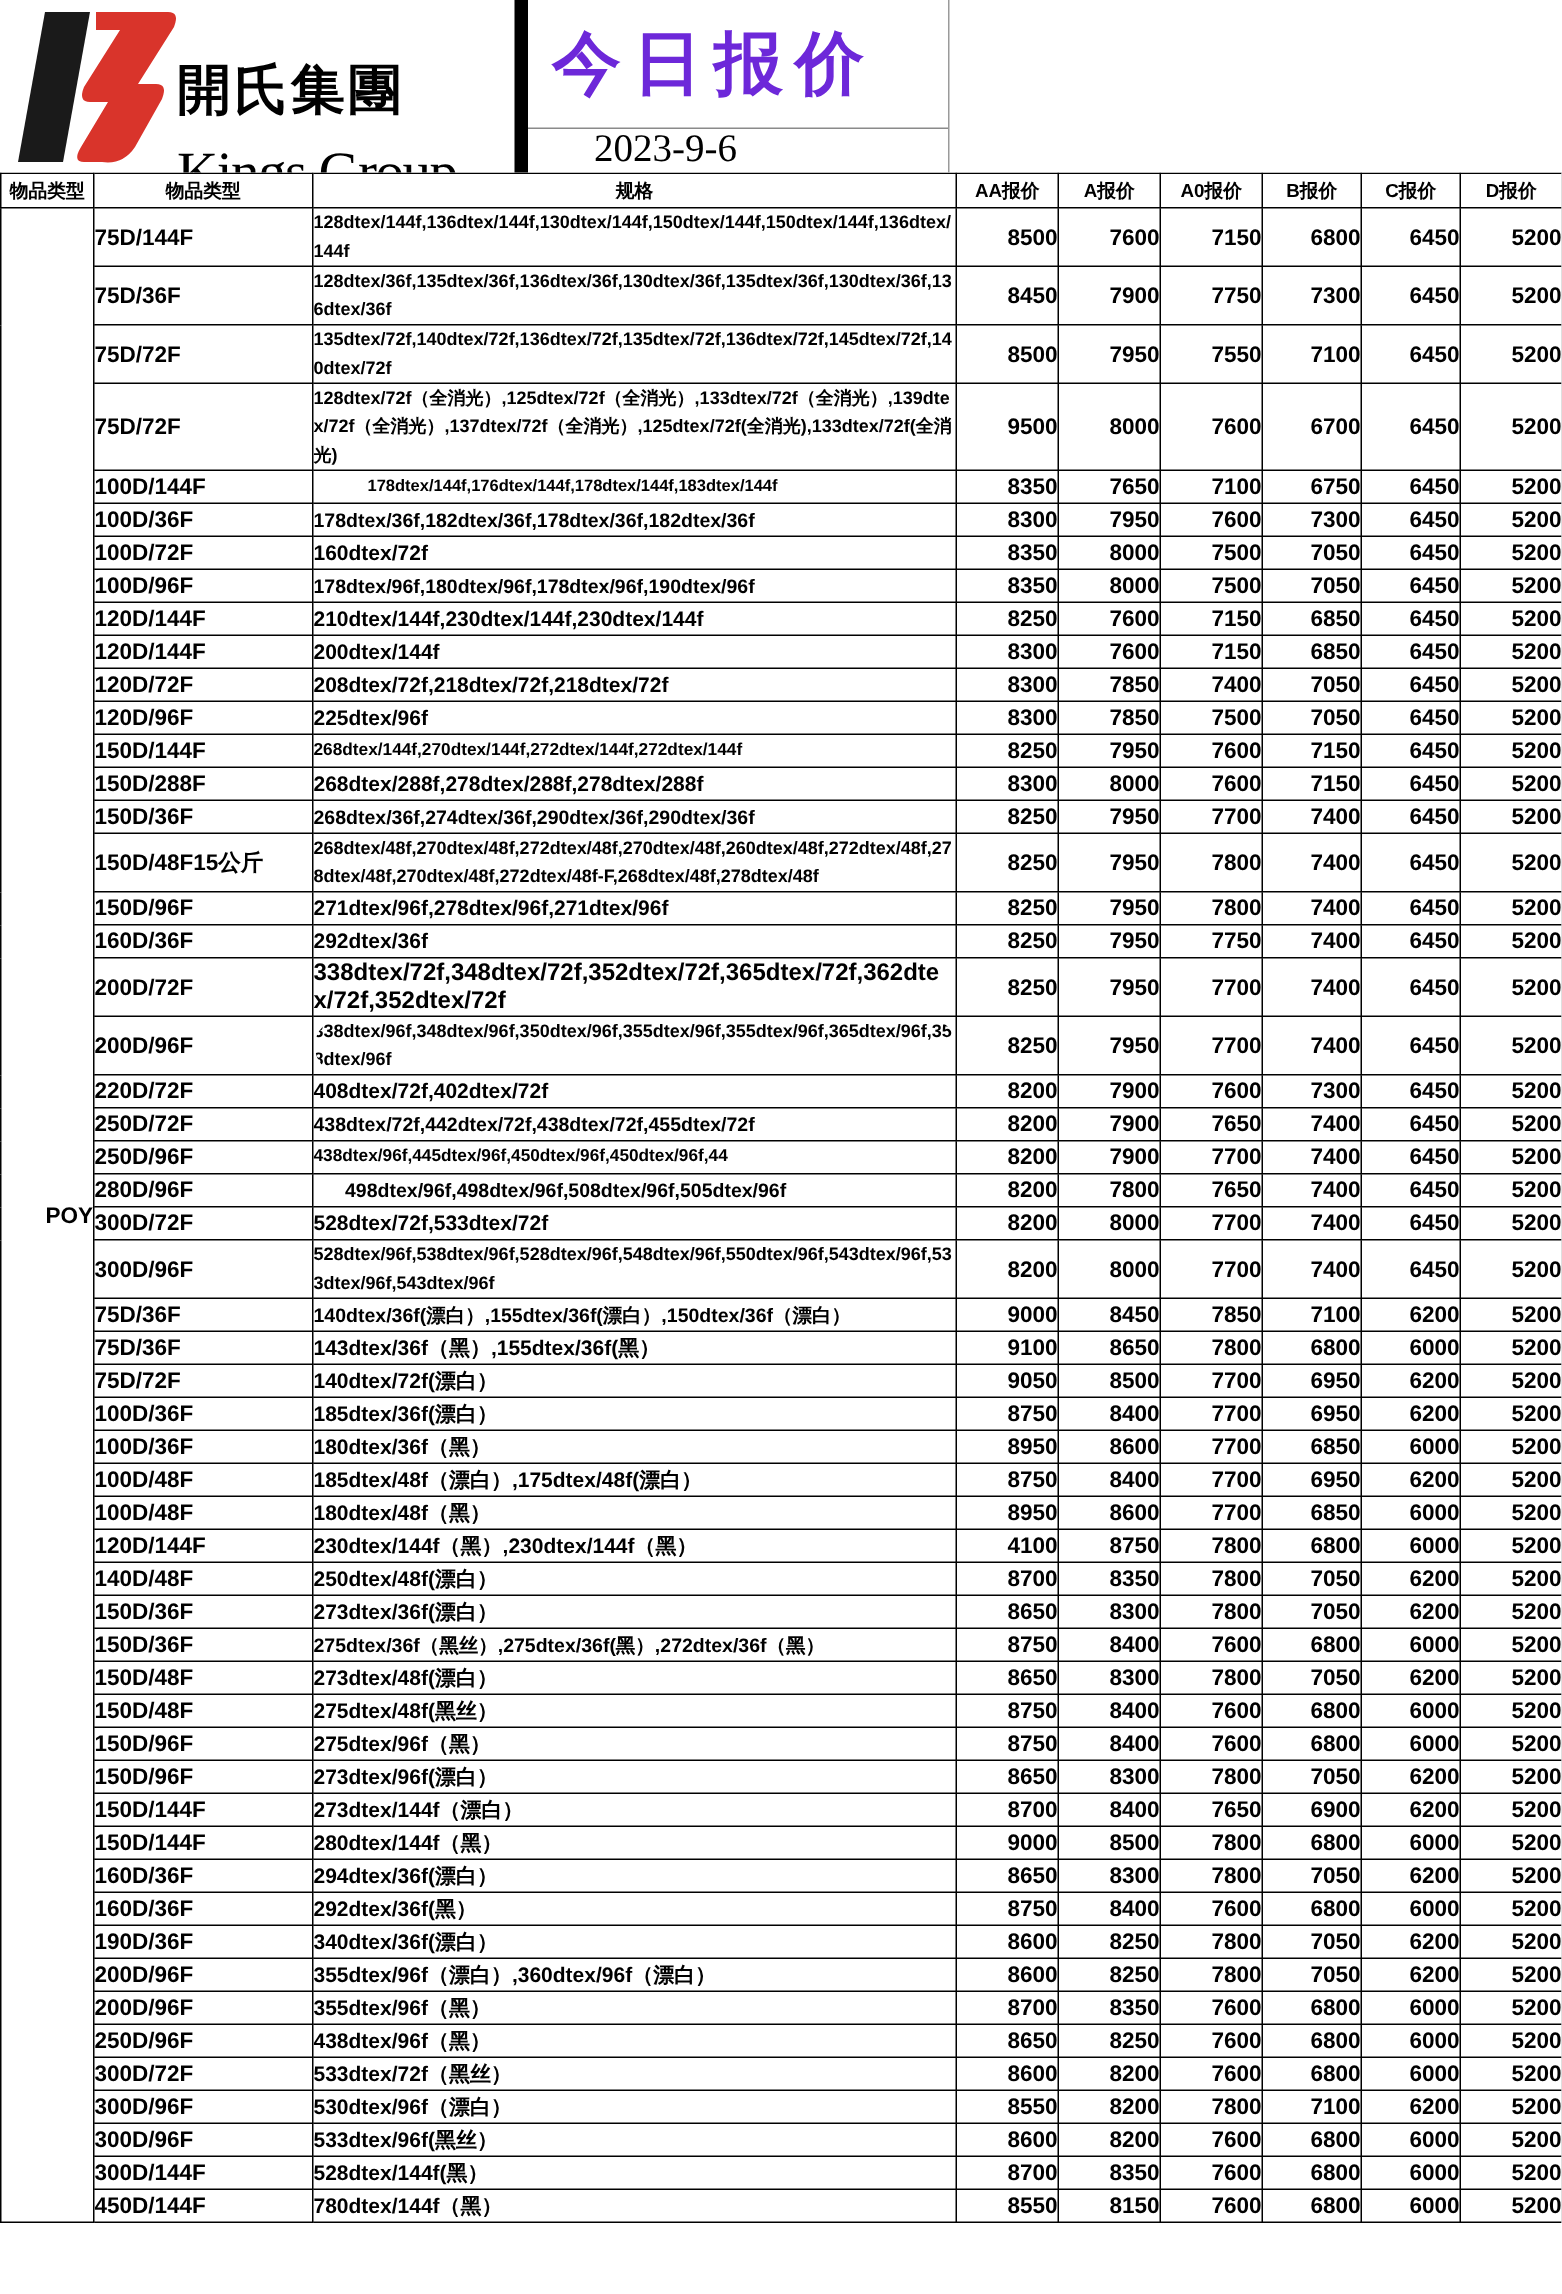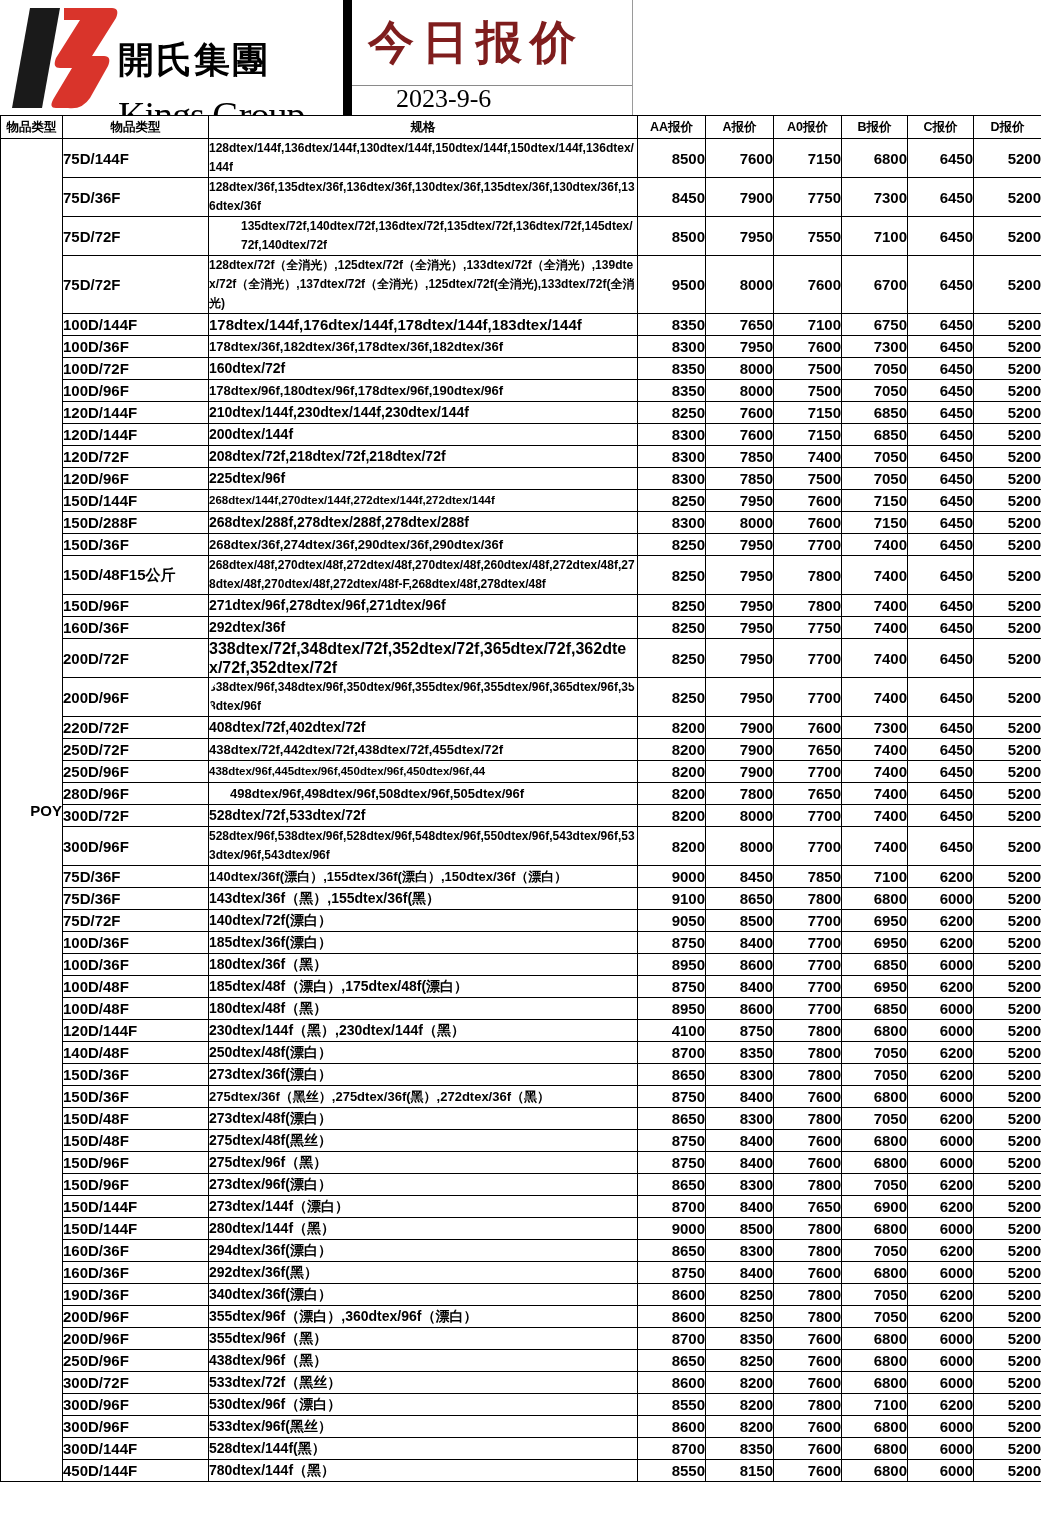--- a/index.html
+++ b/index.html
@@ -17,21 +17,21 @@
     font-family:"Liberation Serif","DejaVu Serif",serif;font-weight:bold;
     font-size:36px;line-height:62px;letter-spacing:2px;white-space:nowrap;margin-top:29px;
   }
   .logo-en{
     font-family:"Liberation Serif","DejaVu Serif",serif;
     font-size:38px;line-height:44px;letter-spacing:-1px;white-space:nowrap;margin-top:2px;
   }
   .hdr-bar{position:absolute;left:343px;top:0;width:9px;height:115px;background:#000;}
   .title-area{position:absolute;left:352px;top:0;width:280px;height:85px;border-bottom:1px solid #8a8a8a;}
   .title-red{
-    position:absolute;left:16px;top:6px;color:#7f1d1d;font-weight:bold;
+    position:absolute;left:16px;top:6px;color:#6d28d9;font-weight:bold;
     font-size:46px;line-height:72px;letter-spacing:8px;white-space:nowrap;
   }
   .date-area{position:absolute;left:352px;top:86px;width:280px;height:29px;margin-left:34px;}
   .date-text{
     position:absolute;left:10px;top:-2px;
     font-family:"Liberation Serif","DejaVu Serif",serif;font-size:26px;white-space:nowrap;
   }
   .hdr-right{position:absolute;left:632px;top:0;width:409px;height:115px;border-left:1px solid #9a9a9a;}
   
   table.quote{
@@ -121,41 +121,41 @@
       <td class="spec-cell wrap" style="font-size: 12px;">128dtex/36f,135dtex/36f,136dtex/36f,130dtex/36f,135dtex/36f,130dtex/36f,136dtex/36f</td>
       <td class="price-cell">8450</td>
       <td class="price-cell">7900</td>
       <td class="price-cell">7750</td>
       <td class="price-cell">7300</td>
       <td class="price-cell">6450</td>
       <td class="price-cell">5200</td>
     </tr>
         <tr>
       <td class="series-cell">75D/72F</td>
-      <td class="spec-cell wrap" style="font-size: 12px; padding-left: 32px;">135dtex/72f,140dtex/72f,136dtex/72f,135dtex/72f,136dtex/72f,145dtex/72f,140dtex/72f</td>
+      <td class="spec-cell wrap" style="font-size: 12px;">135dtex/72f,140dtex/72f,136dtex/72f,135dtex/72f,136dtex/72f,145dtex/72f,140dtex/72f</td>
       <td class="price-cell">8500</td>
       <td class="price-cell">7950</td>
       <td class="price-cell">7550</td>
       <td class="price-cell">7100</td>
       <td class="price-cell">6450</td>
       <td class="price-cell">5200</td>
     </tr>
         <tr>
       <td class="series-cell">75D/72F</td>
       <td class="spec-cell wrap" style="font-size: 12px;">128dtex/72f（全消光）,125dtex/72f（全消光）,133dtex/72f（全消光）,139dtex/72f（全消光）,137dtex/72f（全消光）,125dtex/72f(全消光),133dtex/72f(全消光)</td>
       <td class="price-cell">9500</td>
       <td class="price-cell">8000</td>
       <td class="price-cell">7600</td>
       <td class="price-cell">6700</td>
       <td class="price-cell">6450</td>
       <td class="price-cell">5200</td>
     </tr>
         <tr>
       <td class="series-cell">100D/144F</td>
-      <td class="spec-cell" style="font-size: 15px;">178dtex/144f,176dtex/144f,178dtex/144f,183dtex/144f</td>
+      <td class="spec-cell" style="font-size: 11px; padding-left: 36px;">178dtex/144f,176dtex/144f,178dtex/144f,183dtex/144f</td>
       <td class="price-cell">8350</td>
       <td class="price-cell">7650</td>
       <td class="price-cell">7100</td>
       <td class="price-cell">6750</td>
       <td class="price-cell">6450</td>
       <td class="price-cell">5200</td>
     </tr>
         <tr>
       <td class="series-cell">100D/36F</td>
       <td class="spec-cell" style="font-size: 13px;">178dtex/36f,182dtex/36f,178dtex/36f,182dtex/36f</td>

